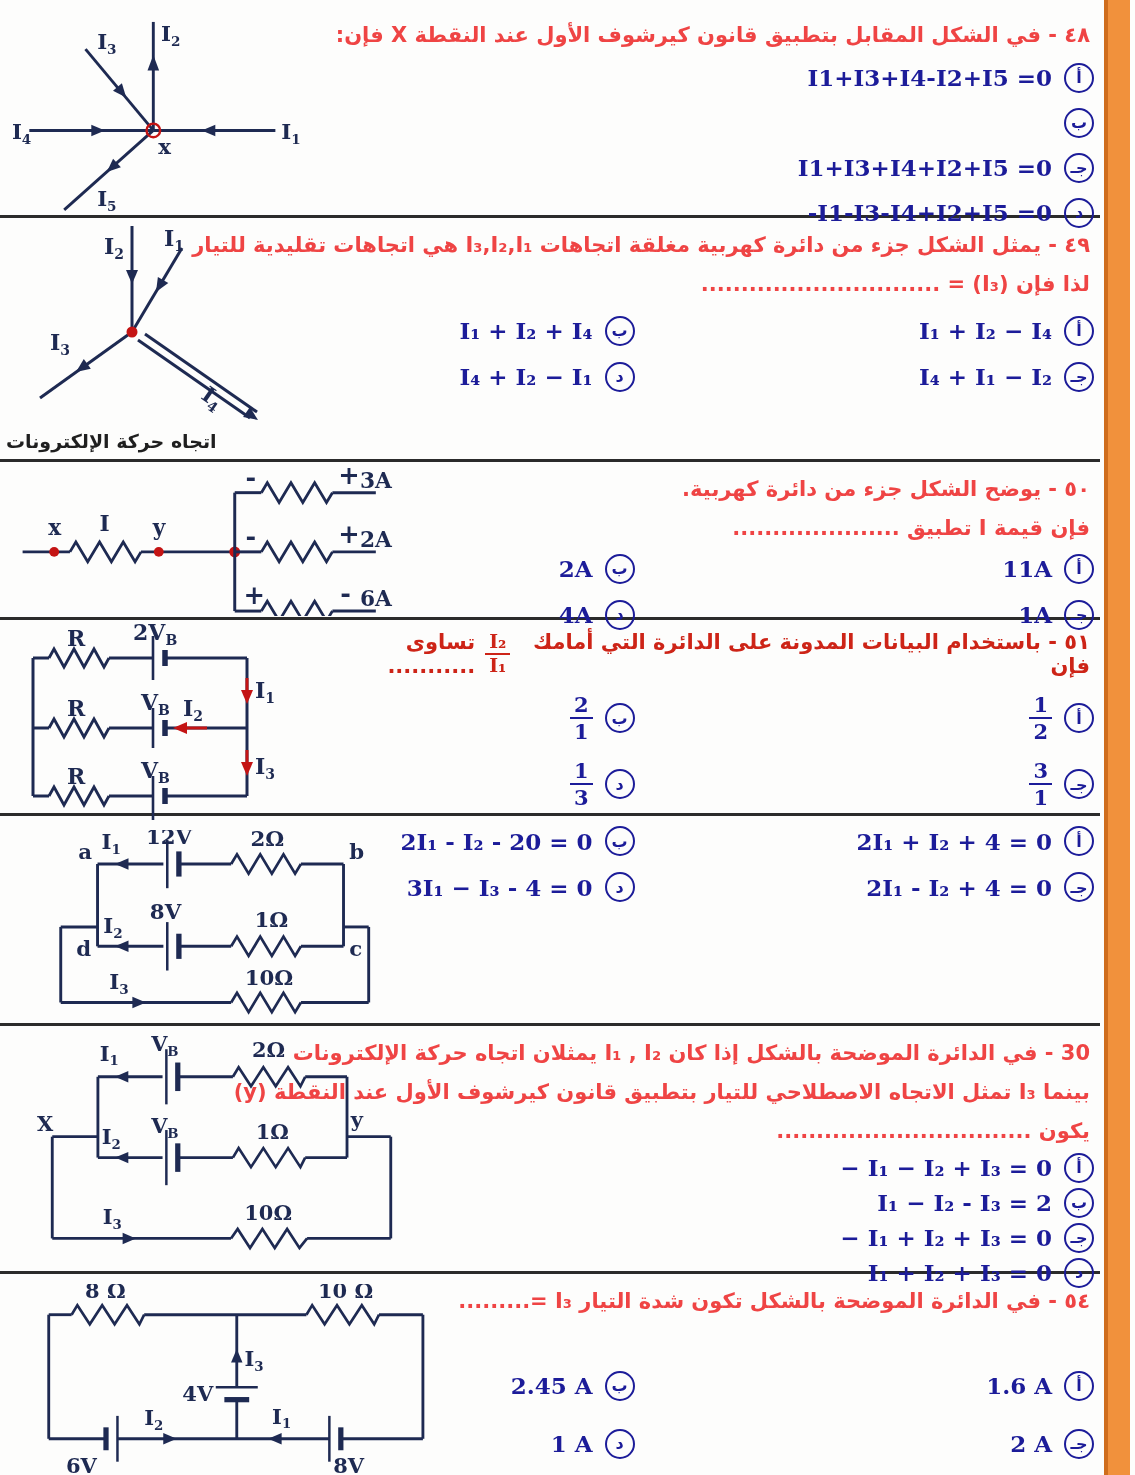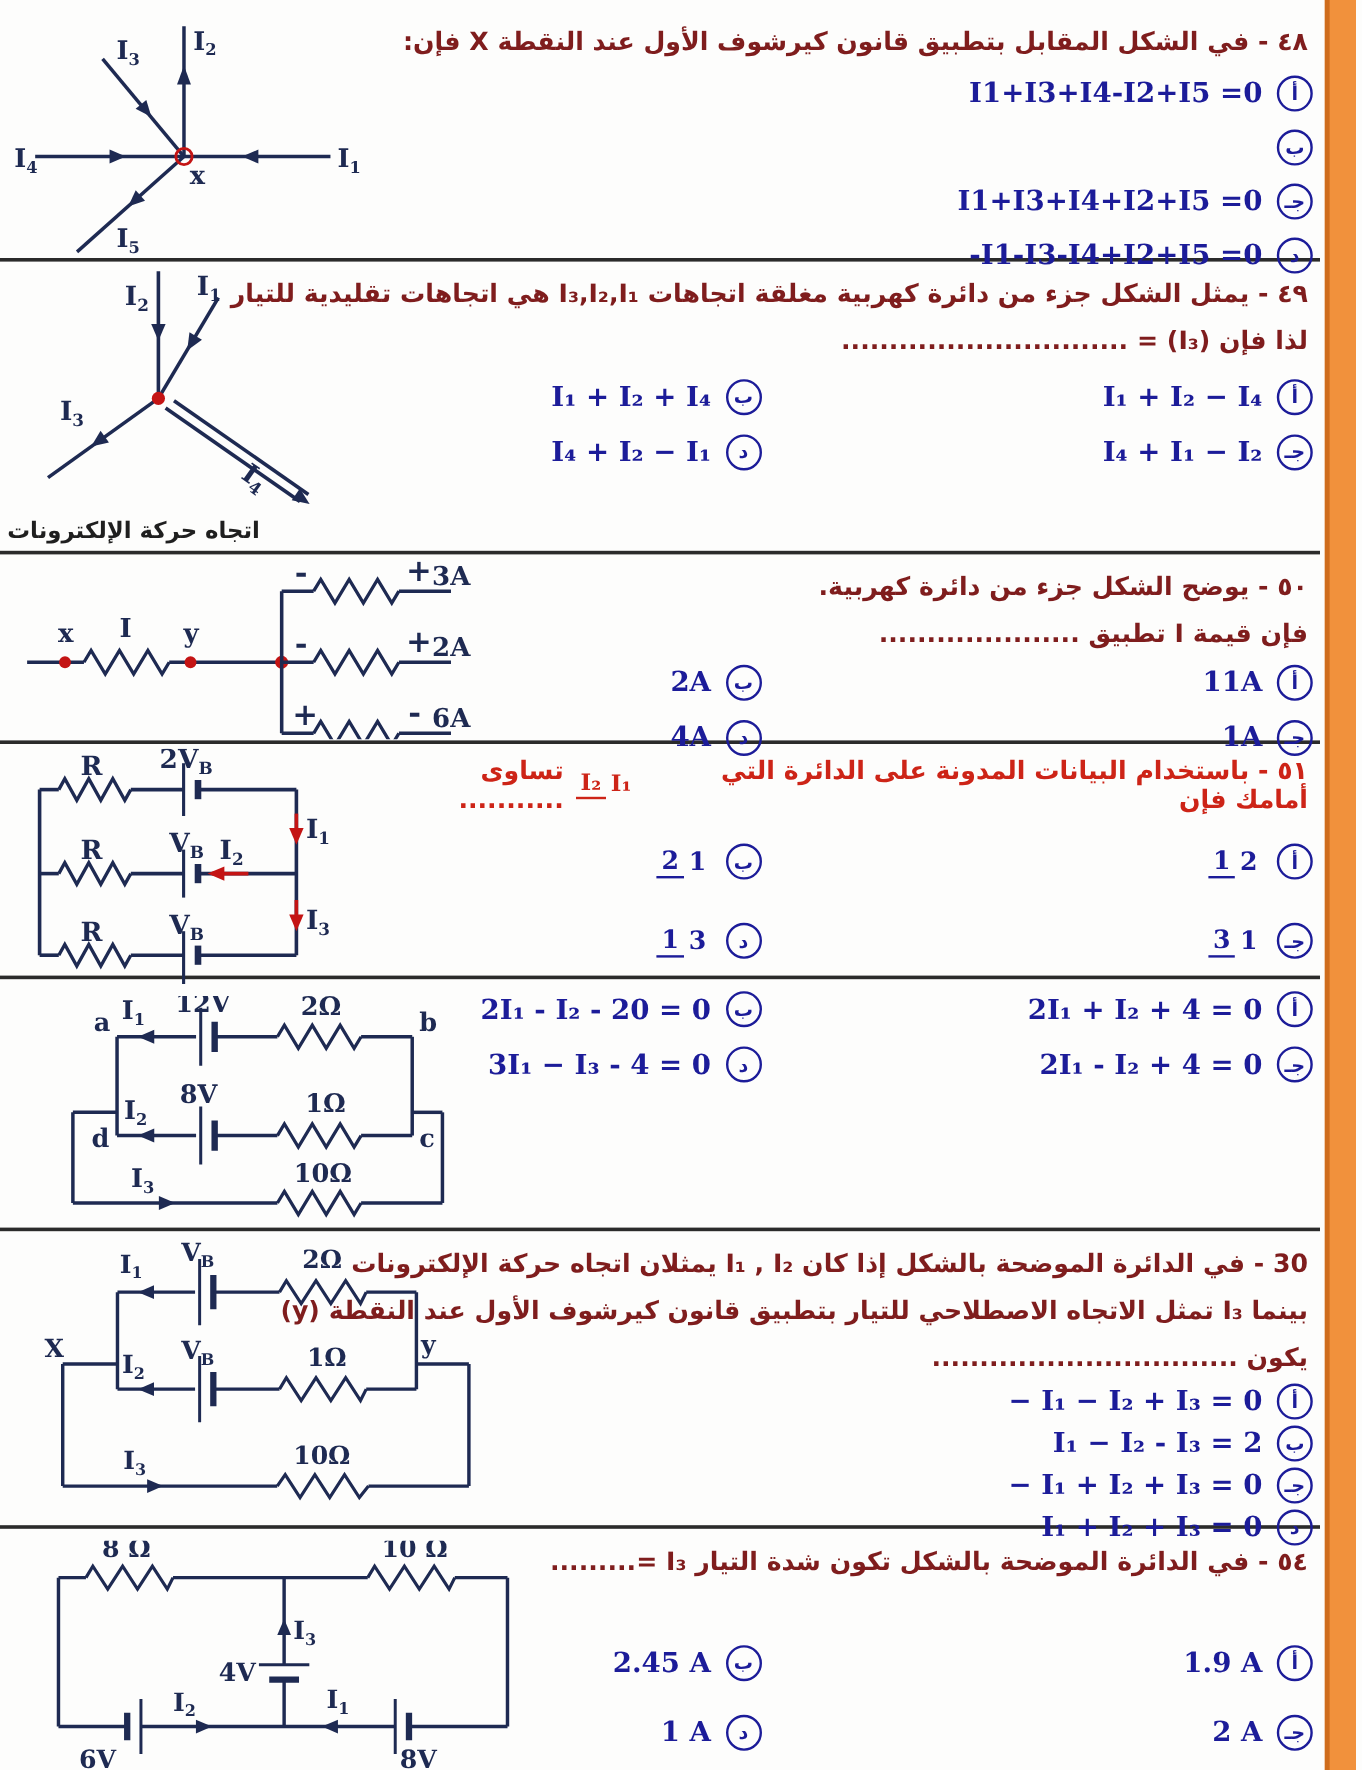--- a/index.html
+++ b/index.html
@@ -6,31 +6,31 @@
   body{
     width:1135px;height:1475px;position:relative;overflow:hidden;
     background:#fdfdfc;font-family:"DejaVu Sans",sans-serif;
   }
   .orange-bar{position:absolute;top:0;right:5px;width:26px;height:1475px;
     background:#f1913c;border-left:4px solid #cf6d1d;box-sizing:border-box;}
   .content{position:absolute;left:0;top:8px;width:1100px;}
   section.q{position:relative;box-sizing:border-box;border-bottom:3px solid #2b2b2b;}
   section.q:last-child{border-bottom:none;}
   .diag{position:absolute;}
-  .qtext{direction:rtl;text-align:right;color:#7f1d1d;font-weight:bold;
+  .qtext{direction:rtl;text-align:right;color:#ef4444;font-weight:bold;
     font-size:21px;line-height:1.85;padding:8px 10px 0 0;}
   .opts1{display:flex;flex-direction:column;direction:rtl;row-gap:11px;padding-right:6px;margin-top:6px;}
   .opts2{display:grid;grid-template-columns:42% 58%;direction:rtl;row-gap:12px;padding-right:6px;}
   .opt{display:flex;direction:rtl;align-items:center;gap:12px;height:34px;
     color:#1c1c99;font-family:"DejaVu Serif",serif;font-size:23px;font-weight:bold;}
   .lc{flex:0 0 auto;width:30px;height:30px;border:2.5px solid #1c1c99;border-radius:50%;
     display:flex;align-items:center;justify-content:center;
     font-family:"DejaVu Sans",sans-serif;font-size:16px;font-weight:bold;box-sizing:border-box;}
   .eq{unicode-bidi:isolate;direction:ltr;}
-  .frac{display:inline-flex;flex-direction:row;align-items:center;line-height:1.15;
+  .frac{display:inline-flex;flex-direction:column;align-items:center;line-height:1.15;
     font-size:20px;direction:ltr;unicode-bidi:isolate;}
   .frac .num{border-bottom:2.5px solid currentColor;padding:0 4px;}
   .frac .den{padding:0 4px;}
   .q51line{display:flex;direction:rtl;align-items:center;gap:10px;margin-left:320px;
     color:#cd2417;font-weight:bold;font-size:21px;padding:10px 10px 0 0;}
   .q51line .frac{font-family:"DejaVu Serif",serif;font-size:19px;}
   .opt .frac{font-size:21px;line-height:1.2;}
   
   .w{stroke:#1e2a52;stroke-width:3;fill:none;}
   .wz{stroke:#1e2a52;stroke-width:2.8;fill:none;stroke-linejoin:miter;}
@@ -464,21 +464,21 @@
       <text class="dl" x="168" y="122">4V</text>
       <text class="dl" x="128" y="148"><tspan>I</tspan><tspan class="dls" dy="5">2</tspan></text>
       <text class="dl" x="262" y="146"><tspan>I</tspan><tspan class="dls" dy="5">1</tspan></text>
       <text class="dl" x="46" y="198">6V</text>
       <text class="dl" x="326" y="198">8V</text>
     </svg>
     <div class="qtext">٥٤ - في الدائرة الموضحة بالشكل تكون شدة التيار I₃ =.........</div>
     <div class="opts2" style="margin-top:48px;row-gap:24px">
       <div class="opt">
           <span class="lc">أ</span>
-          <span class="eq">1.9 A</span>
+          <span class="eq">1.6 A</span>
         </div>
       <div class="opt">
           <span class="lc">ب</span>
           <span class="eq">2.45 A</span>
         </div>
       <div class="opt">
           <span class="lc">جـ</span>
           <span class="eq">2 A</span>
         </div>
       <div class="opt">

